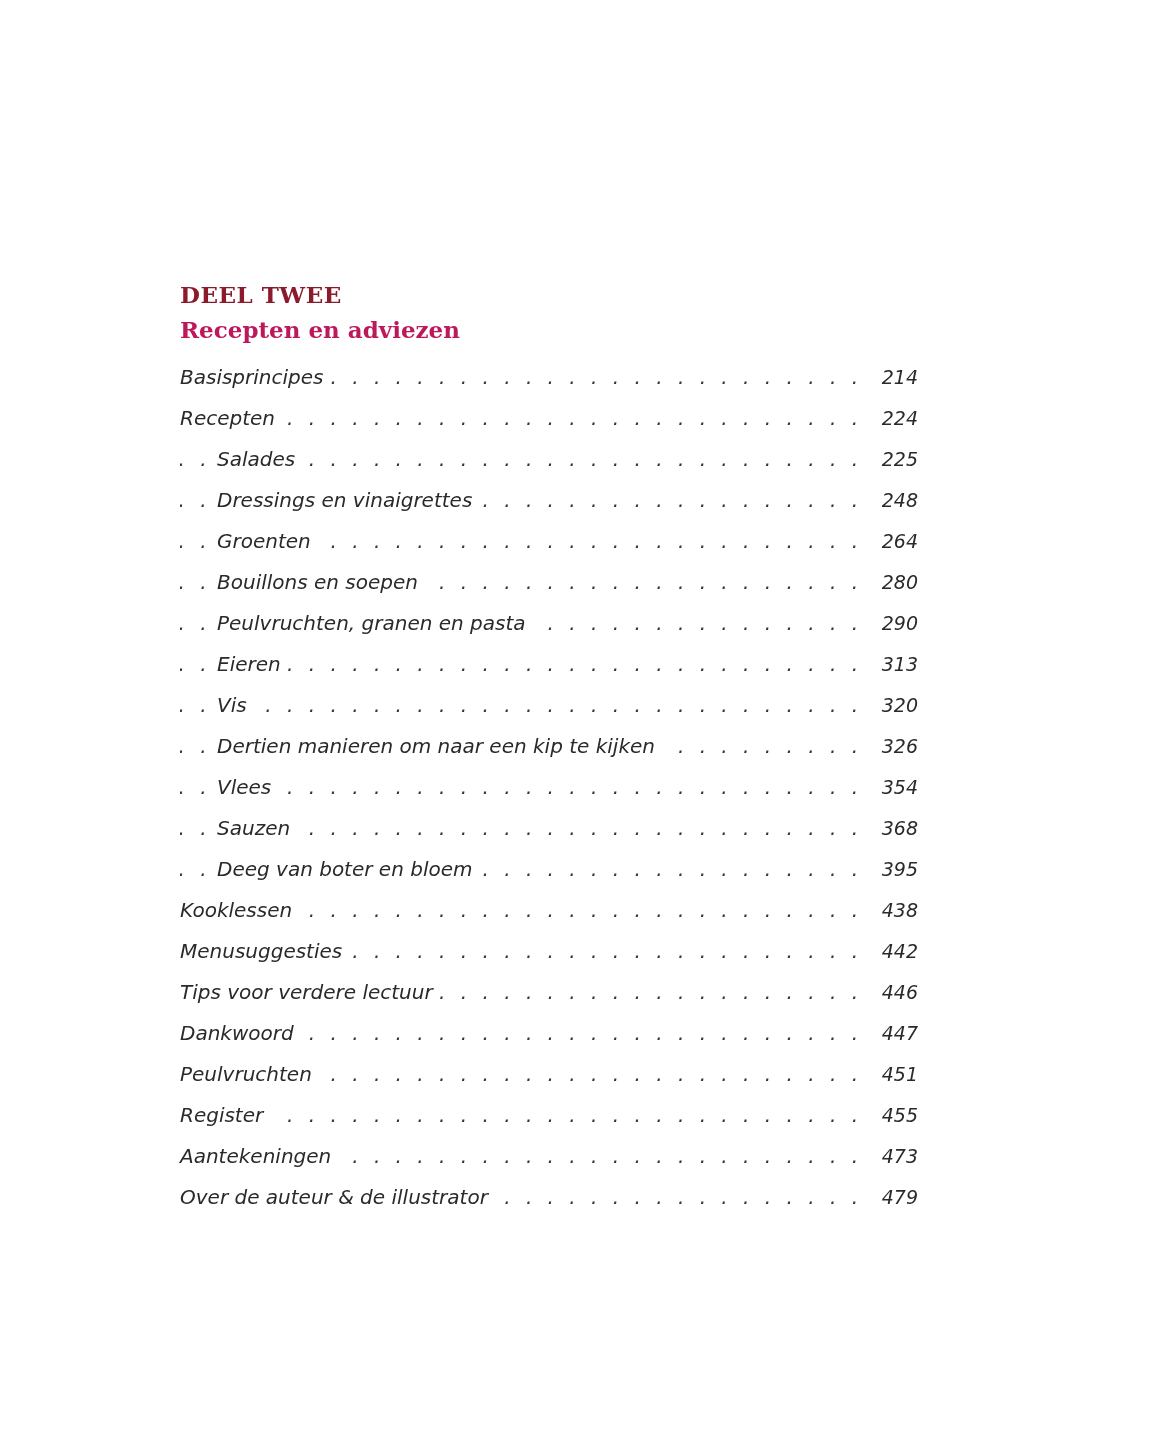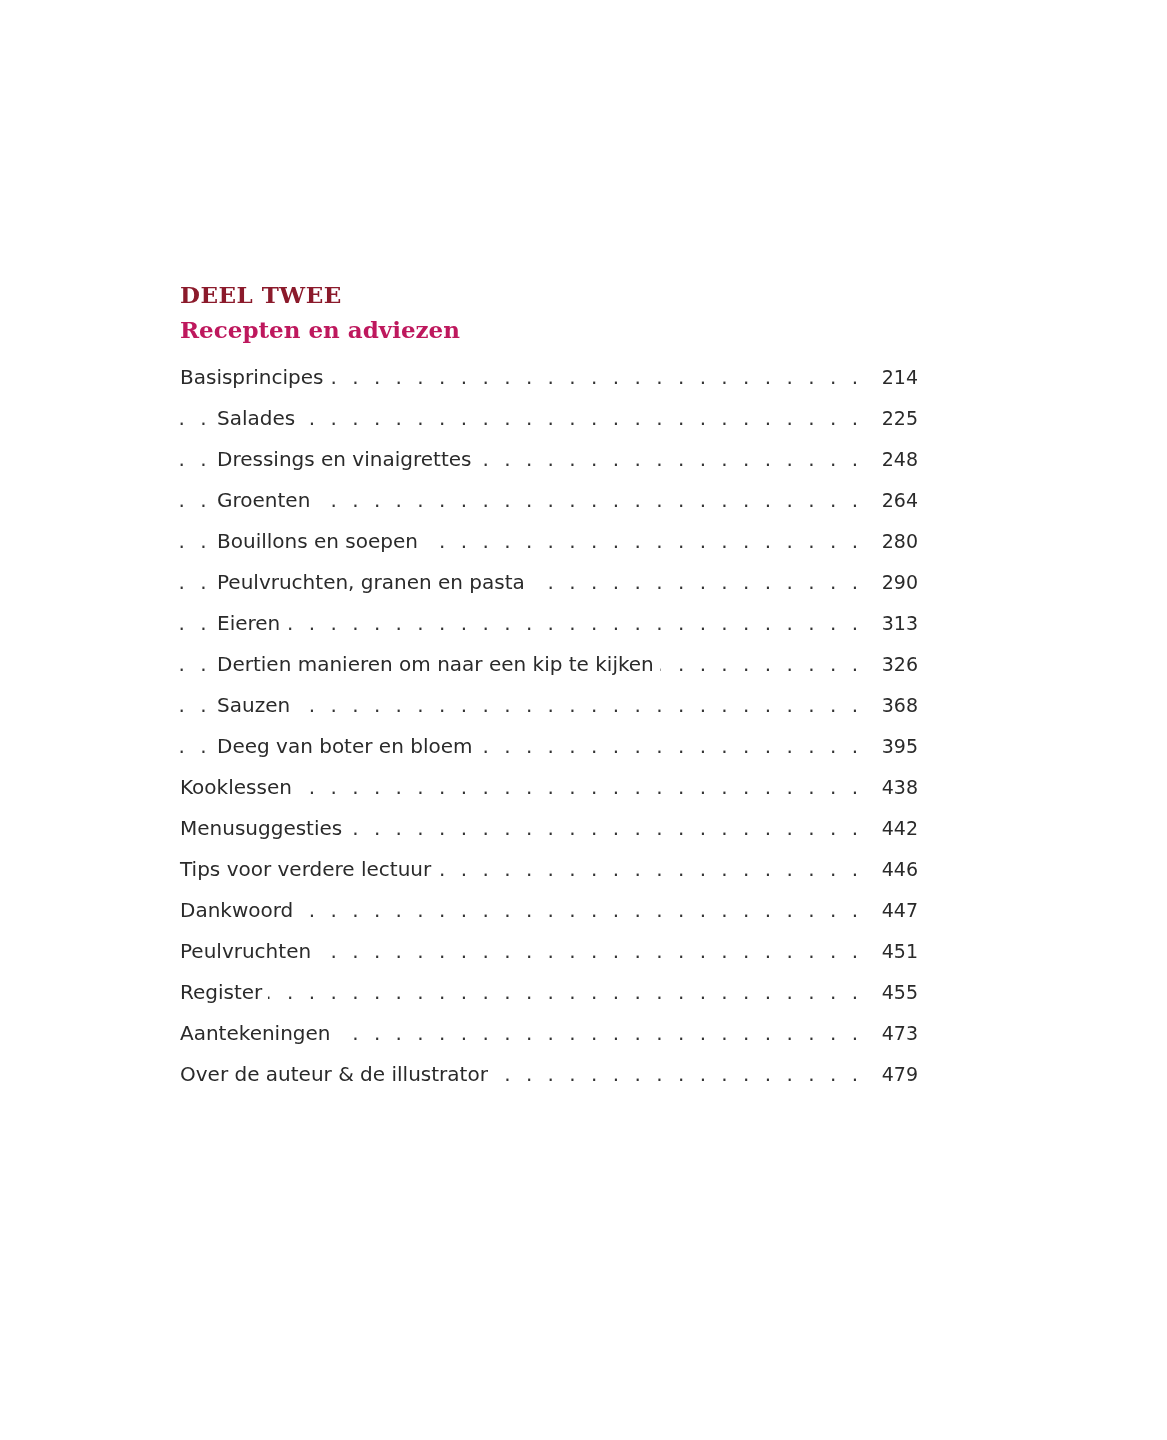--- a/index.html
+++ b/index.html
@@ -11,21 +11,21 @@
     font-size:23px; letter-spacing:0.5px; color:#8b1a2b;
   }
   .part-title {
     position:absolute; left:180px; top:316px;
     font-family:"DejaVu Serif", serif; font-weight:bold;
     font-size:23px; color:#be185d;
   }
   .toc { position:absolute; left:180px; top:362px; width:740px; }
   .row {
     position:relative; height:41px;
-    font-family:"DejaVu Sans", sans-serif; font-size:20px; color:#2a2a2a;
+    font-family:"DejaVu Sans", sans-serif; font-size:20px; color:#2a2a2a;font-style:italic;
   }
   .row .label {
     position:absolute; top:3px; background:#fff; padding-right:6px;
     white-space:nowrap; z-index:2;
   }
   .row.level-0 .label { left:0; }
   .row.level-1 .label { left:37px; }
   .row .leader {
     position:absolute; left:0; top:3px; width:678px; height:30px; overflow:hidden;
     z-index:1; white-space:nowrap; letter-spacing:0;
@@ -45,20 +45,25 @@
 <div class="page">
   <div class="part-label">DEEL TWEE</div>
   <div class="part-title">Recepten en adviezen</div>
 
   <div class="toc">
     <div class="row level-0">
         <span class="label">Basisprincipes</span>
         <span class="leader"></span>
         <span class="page-num">214</span>
       </div>
+    <div class="row level-0">
+        <span class="label">Recepten</span>
+        <span class="leader"></span>
+        <span class="page-num">224</span>
+      </div>
     <div class="row level-1">
         <span class="label">Salades</span>
         <span class="leader"></span>
         <span class="page-num">225</span>
       </div>
     <div class="row level-1">
         <span class="label">Dressings en vinaigrettes</span>
         <span class="leader"></span>
         <span class="page-num">248</span>
       </div>
@@ -76,23 +81,33 @@
         <span class="label">Peulvruchten, granen en pasta</span>
         <span class="leader"></span>
         <span class="page-num">290</span>
       </div>
     <div class="row level-1">
         <span class="label">Eieren</span>
         <span class="leader"></span>
         <span class="page-num">313</span>
       </div>
     <div class="row level-1">
+        <span class="label">Vis</span>
+        <span class="leader"></span>
+        <span class="page-num">320</span>
+      </div>
+    <div class="row level-1">
         <span class="label">Dertien manieren om naar een kip te kijken</span>
         <span class="leader"></span>
         <span class="page-num">326</span>
+      </div>
+    <div class="row level-1">
+        <span class="label">Vlees</span>
+        <span class="leader"></span>
+        <span class="page-num">354</span>
       </div>
     <div class="row level-1">
         <span class="label">Sauzen</span>
         <span class="leader"></span>
         <span class="page-num">368</span>
       </div>
     <div class="row level-1">
         <span class="label">Deeg van boter en bloem</span>
         <span class="leader"></span>
         <span class="page-num">395</span>

